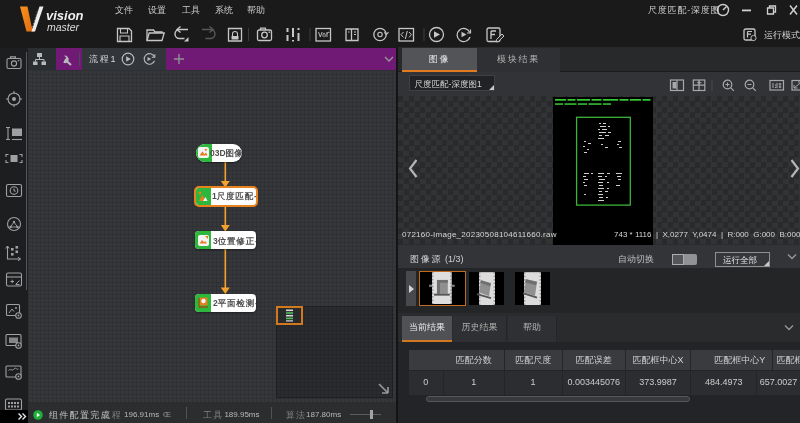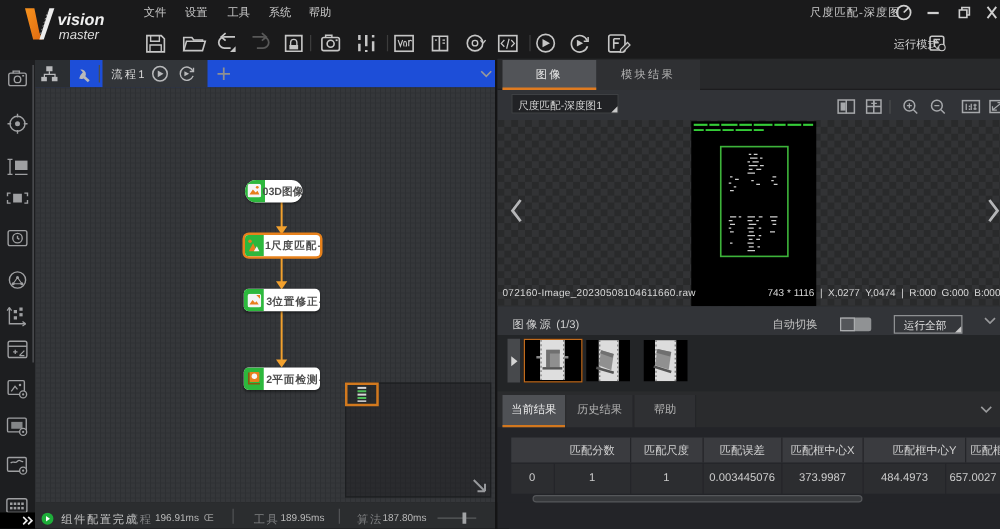--- a/index.html
+++ b/index.html
@@ -111,21 +111,21 @@
 <rect x="377" y="3" width="13" height="13.5" rx="1.5"></rect>
 <path d="M381 6 v8 M381 6 h5 M381 9.5 h4" stroke-width="1.3"></path>
 <path d="M386.5 14.5 l5.5-5.5 2 2 -5.5 5.5 -2.3 .3 z" fill="#2a2a2a" stroke="#c6c6c6" stroke-width="1"></path>
 
 <rect x="634" y="4" width="11" height="11" rx="1.5"></rect>
 <path d="M637.5 6.5 v6 M637.5 6.5 h4.5 M637.5 9.2 h3.5" stroke-width="1.2"></path>
 <circle cx="643.5" cy="13" r="2.6" fill="#1a1a1b" stroke="#c6c6c6" stroke-width="0.9"></circle>
 </g>
 </svg>
 </div>
-<div class="abs tx9" style="left:715px;top:29px;color:#d2d2d2;">运行模式</div>
+<div class="abs tx9" style="left:764px;top:29px;color:#d2d2d2;">运行模式</div>
 
 <div class="abs" id="sidebar" style="left:0;top:48px;width:28px;height:362px;background:#1d1e20;">
 <svg width="28" height="362" viewBox="0 0 28 362">
 <g stroke="#9fa0a2" fill="none" stroke-width="1.1">
 
 <rect x="7" y="10.5" width="14" height="10" rx="1.5"></rect>
 <circle cx="14" cy="15.5" r="2.6"></circle>
 <path d="M10.5 10.5 v-1.6 h5 v1.6"></path>
 <rect x="17.8" y="12" width="1.5" height="1.2" fill="#9fa0a2" stroke="none"></rect>
 
@@ -192,21 +192,21 @@
 </g>
 </g>
 </svg>
 </div>
 <div class="abs" style="left:26px;top:52px;width:1px;height:238px;background:#55575a;"></div>
 <div class="abs" style="left:0;top:410px;width:29px;height:13px;background:#000;"></div>
 <svg class="abs" style="left:18px;top:413px;" width="9" height="7" viewBox="0 0 9 7">
     <path d="M0.5 0.5 l3 3 -3 3 M4.5 0.5 l3 3 -3 3" stroke="#e8e8e8" stroke-width="1.4" fill="none"></path>
   </svg>
 
-<div class="abs" id="flowhead" style="left:28px;top:48px;width:368px;height:22px;background:#1d4ed8;">
+<div class="abs" id="flowhead" style="left:28px;top:48px;width:368px;height:22px;background:#701a75;">
   <div class="abs" style="left:0;top:0;width:28px;height:22px;background:#2b2e31;"></div>
   <div class="abs" style="left:54px;top:0;width:84px;height:22px;background:#323539;"></div>
   <svg class="abs" style="left:0;top:0" width="368" height="22" viewBox="0 0 368 22">
   <g stroke="#b8b9bb" fill="none" stroke-width="1.2">
     <rect x="9" y="5" width="5" height="4" fill="#b8b9bb" stroke="none"></rect>
     <rect x="5" y="13.5" width="4.5" height="3.5" fill="#b8b9bb" stroke="none"></rect>
     <rect x="13.5" y="13.5" width="4.5" height="3.5" fill="#b8b9bb" stroke="none"></rect>
     <path d="M11.5 9 v2.5 M7.5 13.5 v-2 h8.5 v2" stroke-width="1"></path>
     <path d="M39 8.5 a3.8 3.8 0 1 0 -5.3 4.9 l-0.2-3 2.9-0.5 z" fill="#b8b9bb" stroke="none" transform="rotate(140 36 11)"></path>
         <path d="M37.5 12 l5.5 5" stroke-width="2.2"></path>

